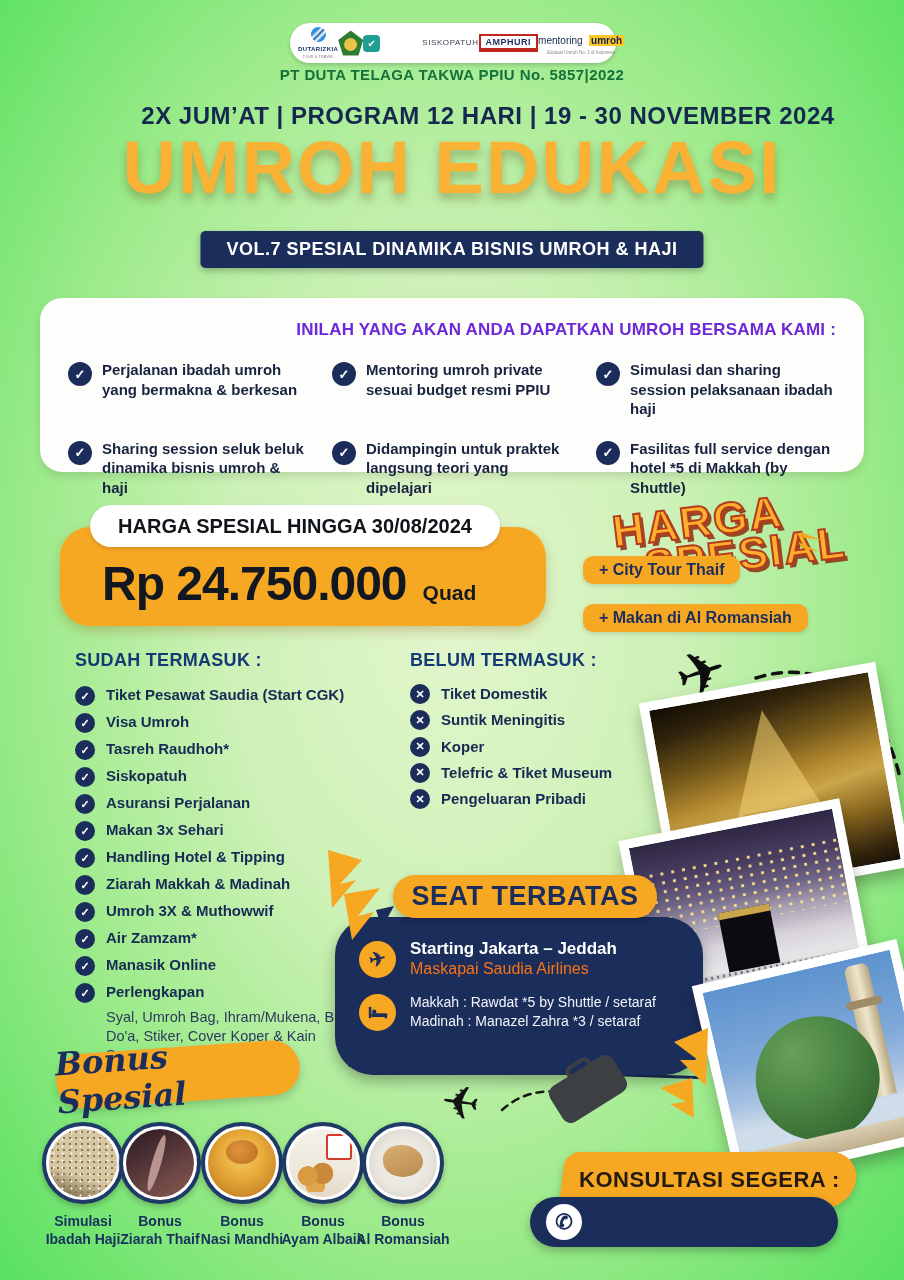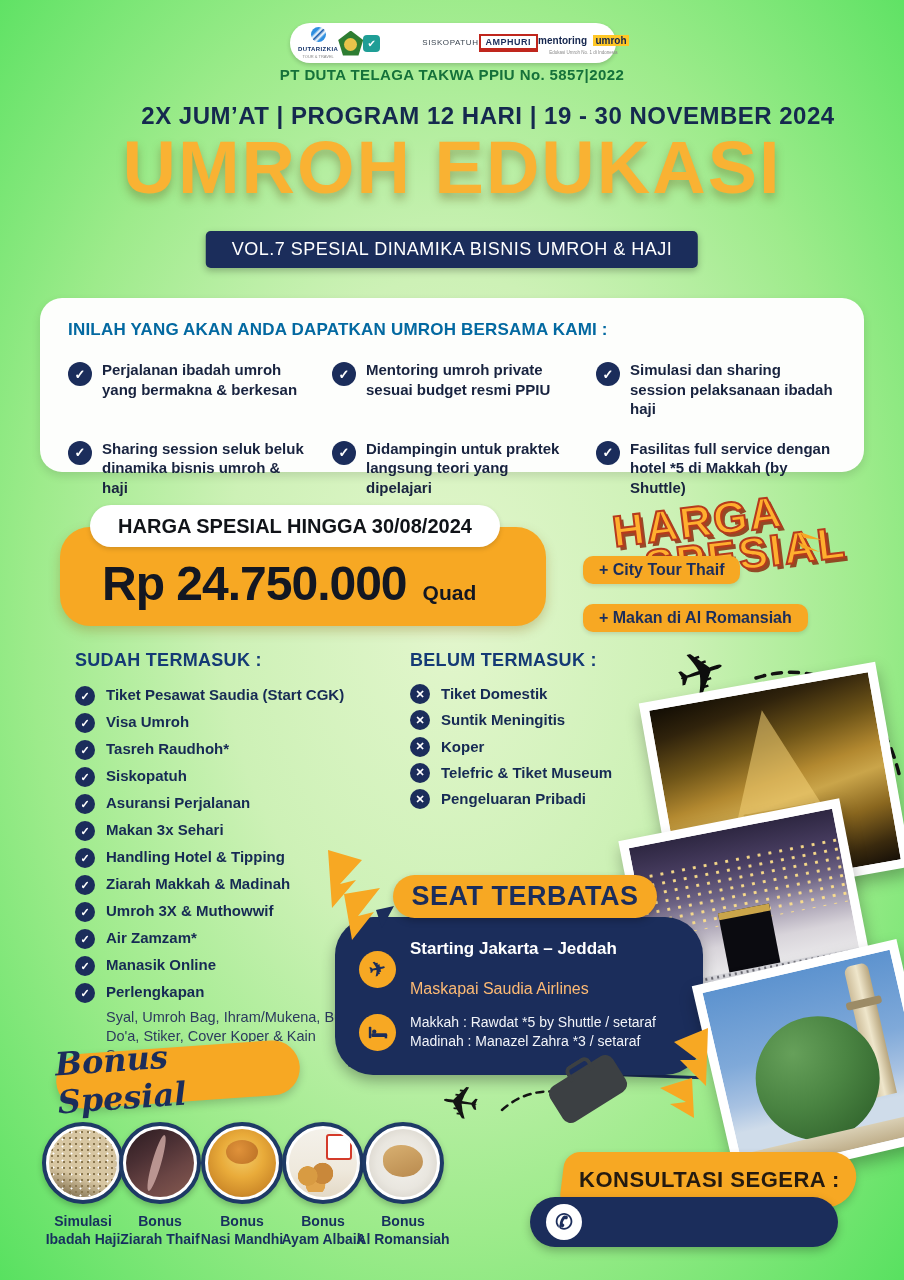--- a/index.html
+++ b/index.html
@@ -17,35 +17,35 @@
   .dr-globe{width:15px;height:15px;border-radius:50%;
     background:linear-gradient(135deg,#2f8fe0 30%,#ffffff 42%,#1d5fae 50%,#ffffff 62%,#2f8fe0 72%);}
   .dr-text{font-size:6px;font-weight:bold;color:#0f2f66;letter-spacing:.4px;margin-top:1px;}
   .dr-tag{font-size:4px;color:#888;}
   .pentagon{width:25px;height:25px;background:#2e7d32;clip-path:polygon(50% 0,100% 38%,81% 100%,19% 100%,0 38%);position:relative;}
   .pentagon::after{content:"";position:absolute;left:6px;top:7px;width:13px;height:13px;border-radius:50%;background:#e8c44a;}
   .sisko-icon{width:17px;height:17px;background:#1f9e96;border-radius:4px;color:#fff;font-size:10px;line-height:17px;text-align:center;}
   .sisko-text{display:flex;font-size:8px;font-weight:normal;color:#3b4551;line-height:1.05;letter-spacing:.6px;margin-left:39px;}
   .amphuri-box{font-size:9px;font-weight:bold;color:#1b2d5b;border:2px solid #c0261d;border-bottom-width:4px;padding:1px 5px;background:#fff;letter-spacing:.5px;}
   .m-line{line-height:1;white-space:nowrap;}
-  .m1{color:#14254d;font-size:10px;font-weight:bold;}
+  .m1{color:#14254d;font-size:10px;font-weight:normal;}
   .m2{color:#14254d;font-size:10px;font-weight:bold;background:#ffc727;padding:0 2px;margin-left:2px;}
   .m-tag{font-size:4.5px;color:#8a8a8a;margin-top:1px;}
   
   .company-line{position:absolute;top:66px;left:0;width:100%;text-align:center;color:#15713a;font-weight:bold;font-size:15px;letter-spacing:.4px;}
   .program-line{position:absolute;top:102px;left:0;width:100%;text-align:center;color:#15294f;font-weight:bold;font-size:24px;letter-spacing:.5px;padding-left:36px;}
   .main-title{position:absolute;top:131px;left:0;width:100%;text-align:center;font-size:74px;font-weight:bold;color:#f9b233;
     letter-spacing:2px;line-height:1;text-shadow:0 6px 10px rgba(95,85,20,.38);}
   .vol-badge{position:absolute;top:231px;left:50%;transform:translateX(-50%);background:#1b2d5b;color:#fff;
-    font-weight:normal;font-size:18px;padding:8px 26px;border-radius:5px;letter-spacing:.5px;white-space:nowrap;
+    font-weight:bold;font-size:18px;padding:8px 26px;border-radius:5px;letter-spacing:.5px;white-space:nowrap;
     box-shadow:0 3px 7px rgba(0,0,0,.25);}
   
   .benefits-card{position:absolute;left:40px;top:298px;width:824px;height:174px;background:#fdfefc;border-radius:22px;
     box-shadow:0 4px 10px rgba(0,0,0,.12);padding:22px 28px 0;box-sizing:border-box;}
-  .benefits-heading{text-align:left;font-size:17px;font-weight:bold;color:#0369a1;margin:0 0 20px;letter-spacing:.2px;}
+  .benefits-heading{text-align:right;font-size:17px;font-weight:bold;color:#6d28d9;margin:0 0 20px;letter-spacing:.2px;}
   .benefits-grid{display:grid;grid-template-columns:1fr 1fr 1fr;column-gap:24px;row-gap:20px;}
   .benefit{display:flex;gap:10px;align-items:flex-start;}
   .check-badge{flex:0 0 auto;width:24px;height:24px;border-radius:50%;background:#1b2d5b;color:#fff;
     display:flex;align-items:center;justify-content:center;font-size:13px;font-weight:bold;margin-top:2px;}
   .check-badge::before{content:"✓";}
   .x-badge::before{content:"✕";}
   .benefit-text{font-size:15px;font-weight:bold;color:#18233f;line-height:1.3;}
   
   .price-box{position:absolute;left:60px;top:527px;width:486px;height:99px;background:#f7a823;border-radius:30px;
     box-shadow:0 5px 12px rgba(140,95,10,.3);}
@@ -80,21 +80,21 @@
   .seat-pill{position:absolute;left:393px;top:875px;width:264px;height:43px;background:#f7a823;border-radius:22px;
     display:flex;align-items:center;justify-content:center;font-size:27px;font-weight:bold;color:#1b2d5b;
     letter-spacing:.5px;box-shadow:0 3px 7px rgba(0,0,0,.22);z-index:6;}
   .seat-card{position:absolute;left:335px;top:917px;width:368px;height:158px;background:#1b2d5b;border-radius:38px;
     box-shadow:0 6px 14px rgba(0,0,0,.3);padding:22px 0 0 24px;box-sizing:border-box;z-index:5;}
   .seat-row{display:flex;gap:14px;align-items:center;margin-bottom:14px;}
   .seat-icon-circle{flex:0 0 auto;width:37px;height:37px;border-radius:50%;background:#f7a823;
     display:flex;align-items:center;justify-content:center;color:#1b2d5b;}
   .plane-glyph{font-size:20px;transform:rotate(-12deg);font-weight:bold;}
   .seat-title{font-size:17px;font-weight:bold;color:#fff;line-height:1.2;}
-  .seat-sub{font-size:16px;color:#fdba74;font-weight:normal;line-height:1.25;margin-top:20px;}
+  .seat-sub{font-size:16px;color:#f97316;font-weight:normal;line-height:1.25;}
   .seat-hotel{font-size:14px;color:#f2f4f9;line-height:1.35;}
   
   .plane-top{position:absolute;left:676px;top:638px;font-size:60px;color:#0d0d0d;transform:rotate(-18deg);z-index:2;}
   .flight-path-top{position:absolute;left:752px;top:656px;z-index:1;}
   .photo{position:absolute;background:#fff;padding:9px;box-shadow:0 8px 16px rgba(0,0,0,.28);}
   .photo-inner{width:100%;height:100%;overflow:hidden;position:relative;}
   .photo-a{left:655px;top:681px;width:222px;height:190px;transform:rotate(-10deg);z-index:3;}
   .photo-b{left:634px;top:818px;width:207px;height:168px;transform:rotate(-11deg);z-index:4;}
   .photo-c{left:712px;top:960px;width:192px;height:186px;transform:rotate(-13deg);z-index:6;}
   .art-door{background:linear-gradient(170deg,#120d04 0%,#30230c 14%,#6f5518 32%,#b38930 48%,#caa54a 58%,#8a671f 74%,#3a2a0e 90%,#171008 100%);width:100%;height:100%;position:relative;}

